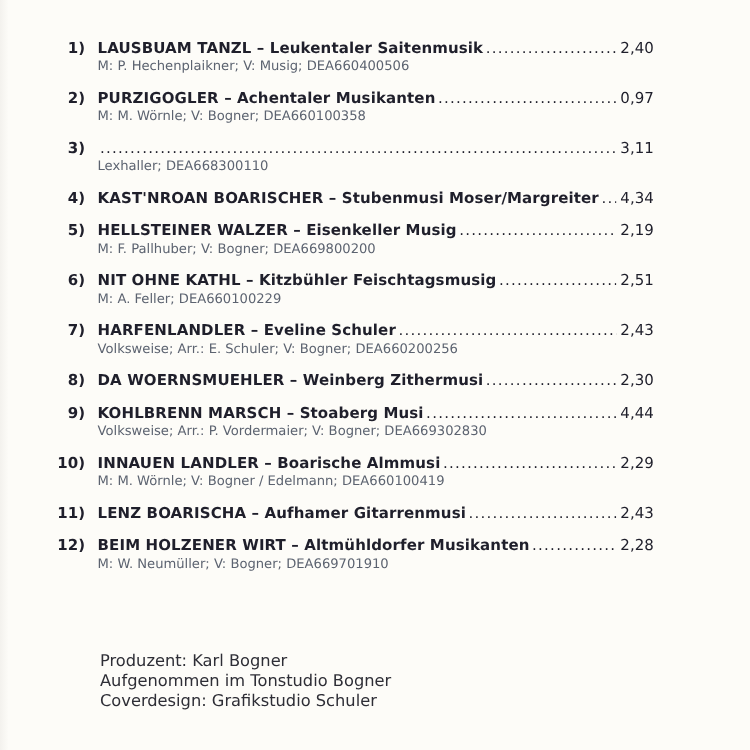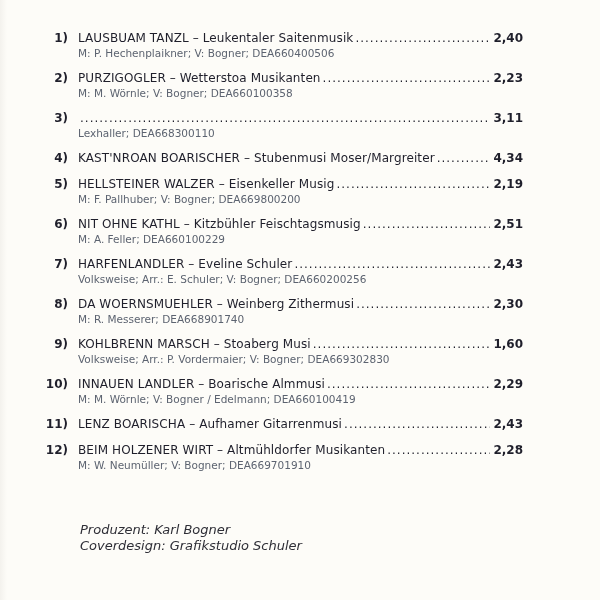--- a/index.html
+++ b/index.html
@@ -32,79 +32,78 @@
     .num {
       min-width: 26px; width: 26px;
       text-align: right;
       font-weight: bold;
       font-size: 12px;
       color: var(--ink, #1f1f2b);
       margin-right: 10px;
       flex: none;
     }
     .title {
-      font-weight: normal;
+      font-weight: bold;
       font-size: 12px;
       letter-spacing: 0.1px;
       color: var(--ink, #1f1f2b);
       flex: none;
     }
     .leader {
       flex: 1 1 auto;
       overflow: hidden;
       white-space: nowrap;
       font-size: 12px;
       letter-spacing: 1px;
       color: var(--ink, #1f1f2b);
       margin: 0 3px 0 2px;
     }
     .time {
-      font-weight: bold;
+      font-weight: normal;
       font-size: 12px;
       color: var(--ink, #1f1f2b);
       flex: none;
     }
     .credits {
       display: block;
       margin-left: 36px;
       margin-top: 1px;
       font-size: 10.5px;
       line-height: 13px;
       color: var(--credit, #5c6370);
       white-space: nowrap;
     }
     .footer {
       position: absolute;
       left: 80px; top: 522px;
-      font-style: italic;
       font-size: 13px;
       line-height: 16px;
       color: var(--footer, #2e2e36);
     }
   </style>
 </head>
 <body style="--bg: #fdfcf8; --ink: #1f1f2b; --credit: #5c6370; --footer: #2e2e36;">
 
 <div class="tracklist">
   <div class="track">
     <div class="track-line">
       <span class="num">1)</span>
       <span class="title">LAUSBUAM TANZL – Leukentaler Saitenmusik</span>
       <span class="leader">........................................................................................................................................................................................................</span>
       <span class="time">2,40</span>
     </div>
-    <span class="credits">M: P. Hechenplaikner; V: Bogner; DEA660400506</span>
+    <span class="credits">M: P. Hechenplaikner; V: Musig; DEA660400506</span>
   </div>
 
   <div class="track">
     <div class="track-line">
       <span class="num">2)</span>
-      <span class="title">PURZIGOGLER – Wetterstoa Musikanten</span>
-      <span class="leader">........................................................................................................................................................................................................</span>
-      <span class="time">2,23</span>
+      <span class="title">PURZIGOGLER – Achentaler Musikanten</span>
+      <span class="leader">........................................................................................................................................................................................................</span>
+      <span class="time">0,97</span>
     </div>
     <span class="credits">M: M. Wörnle; V: Bogner; DEA660100358</span>
   </div>
 
   <div class="track">
     <div class="track-line">
       <span class="num">3)</span>
       <span class="leader">........................................................................................................................................................................................................</span>
       <span class="time">3,11</span>
     </div>
@@ -150,29 +149,28 @@
     <span class="credits">Volksweise; Arr.: E. Schuler; V: Bogner; DEA660200256</span>
   </div>
 
   <div class="track">
     <div class="track-line">
       <span class="num">8)</span>
       <span class="title">DA WOERNSMUEHLER – Weinberg Zithermusi</span>
       <span class="leader">........................................................................................................................................................................................................</span>
       <span class="time">2,30</span>
     </div>
-    <span class="credits">M: R. Messerer; DEA668901740</span>
   </div>
 
   <div class="track">
     <div class="track-line">
       <span class="num">9)</span>
       <span class="title">KOHLBRENN MARSCH – Stoaberg Musi</span>
       <span class="leader">........................................................................................................................................................................................................</span>
-      <span class="time">1,60</span>
+      <span class="time">4,44</span>
     </div>
     <span class="credits">Volksweise; Arr.: P. Vordermaier; V: Bogner; DEA669302830</span>
   </div>
 
   <div class="track">
     <div class="track-line">
       <span class="num">10)</span>
       <span class="title">INNAUEN LANDLER – Boarische Almmusi</span>
       <span class="leader">........................................................................................................................................................................................................</span>
       <span class="time">2,29</span>
@@ -195,14 +193,15 @@
       <span class="title">BEIM HOLZENER WIRT – Altmühldorfer Musikanten</span>
       <span class="leader">........................................................................................................................................................................................................</span>
       <span class="time">2,28</span>
     </div>
     <span class="credits">M: W. Neumüller; V: Bogner; DEA669701910</span>
   </div>
 </div>
 
 <div class="footer">
   <div>Produzent: Karl Bogner</div>
+  <div>Aufgenommen im Tonstudio Bogner</div>
   <div>Coverdesign: Grafikstudio Schuler</div>
 </div>
 
 </body></html>

